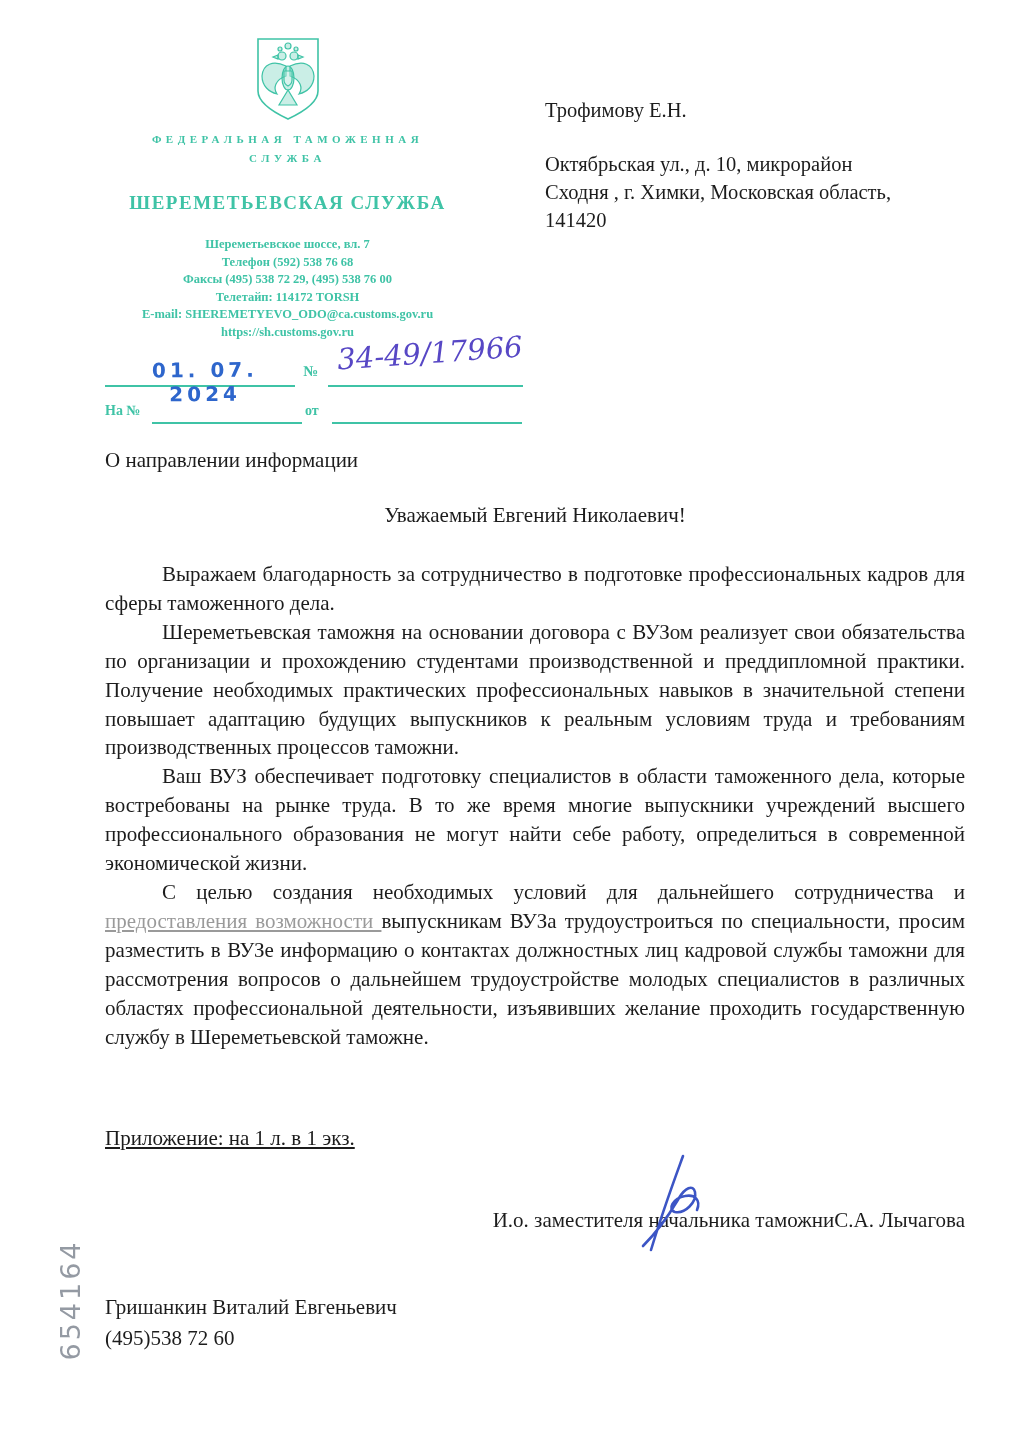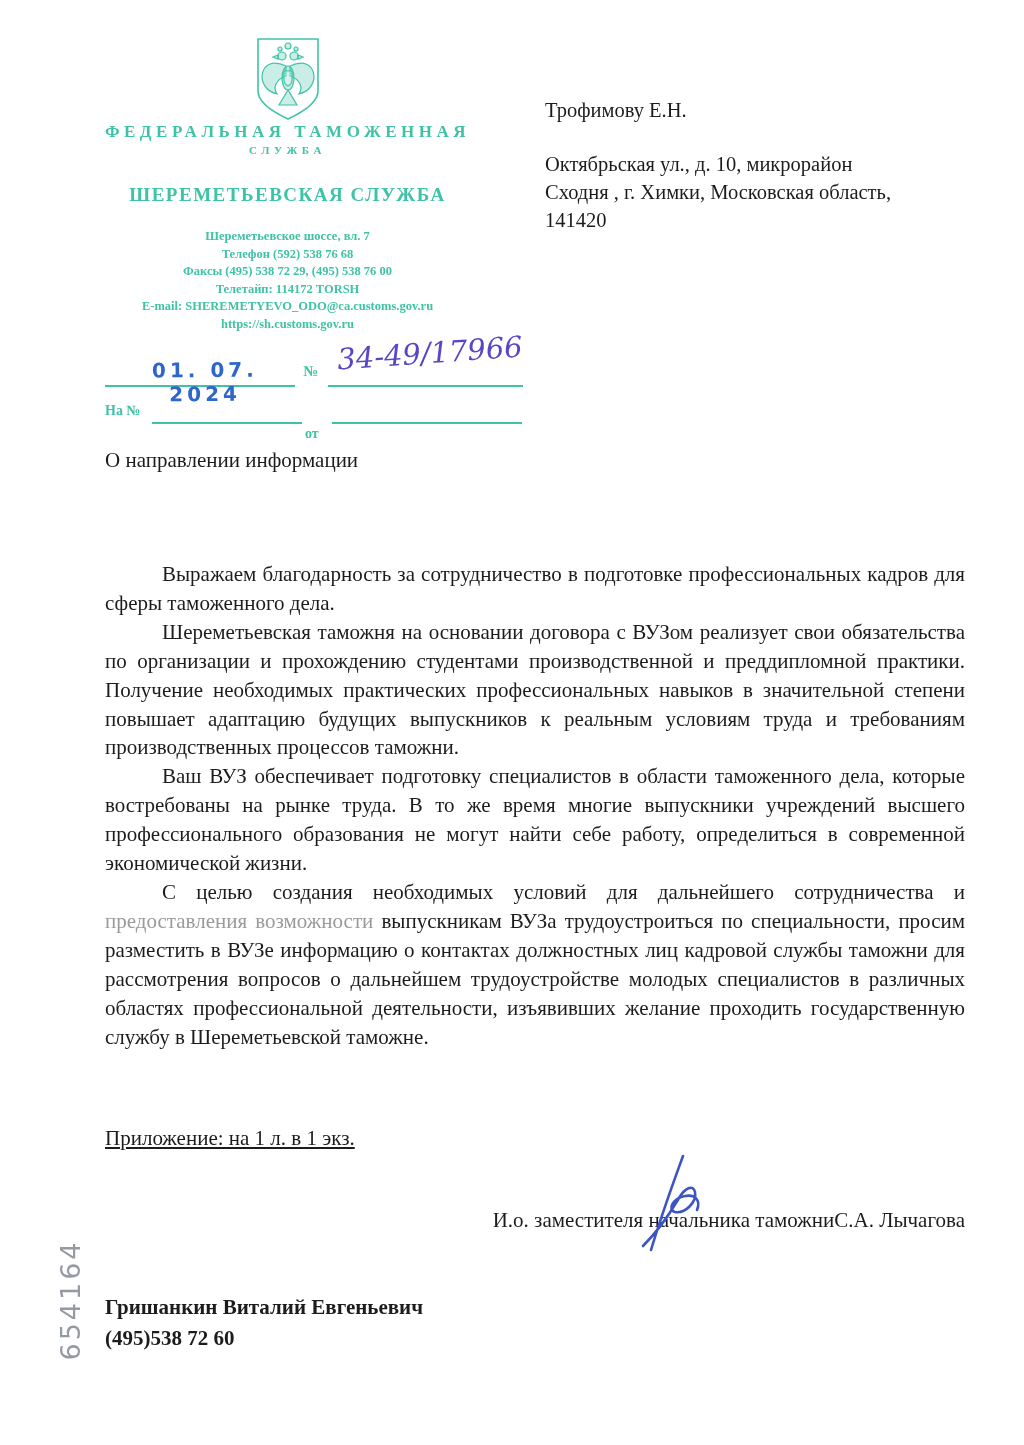--- a/index.html
+++ b/index.html
@@ -22,22 +22,22 @@
     color:var(--ink-black);
     overflow:hidden;
   }
   
   .letterhead{
     position:absolute;left:40px;top:36px;width:495px;
     text-align:center;color:var(--teal);
   }
   .emblem{width:70px;height:86px;margin:0 auto;display:block;}
   .agency-name{
-    font-weight:bold;font-size:17px;letter-spacing:4.5px;
-    margin-top:0;line-height:19px;white-space:nowrap;
+    font-weight:bold;font-size:11px;letter-spacing:4.5px;
+    margin-top:8px;line-height:19px;white-space:nowrap;
   }
   .agency-name2{font-weight:bold;font-size:11px;letter-spacing:4.5px;line-height:19px;}
   .office-name{
     font-weight:bold;font-size:19px;letter-spacing:1.5px;
     margin-top:24px;white-space:nowrap;
   }
   .address-block{
     font-weight:bold;font-size:12.5px;line-height:17.5px;margin-top:22px;
   }
   
@@ -53,45 +53,45 @@
     transform:rotate(-0.5deg);
   }
   .num-label{position:absolute;left:303px;top:363px;color:var(--teal);font-weight:bold;font-size:15px;}
   .num-handwritten{
     position:absolute;left:330px;top:336px;width:200px;text-align:center;
     font-family:"DejaVu Serif", serif;font-style:italic;
     font-size:29px;color:var(--pen-blue);transform:rotate(-4deg);
     white-space:nowrap;
   }
   .reply-label{position:absolute;left:105px;top:403px;color:var(--teal);font-weight:bold;font-size:14px;}
-  .reply-from{position:absolute;left:305px;top:403px;color:var(--teal);font-weight:bold;font-size:14px;margin-top:23px;}
+  .reply-from{position:absolute;left:305px;top:403px;color:var(--teal);font-weight:bold;font-size:14px;}
   
   .recipient{
     position:absolute;left:545px;top:96px;width:455px;
     font-size:20.5px;line-height:28px;
   }
   .recipient p{margin:0 0 26px 0;}
   
   .subject{position:absolute;left:105px;top:448px;font-size:21px;}
   .salutation{position:absolute;left:105px;top:503px;width:860px;text-align:center;font-size:21px;}
   
   .body-text{
     position:absolute;left:105px;top:560px;width:860px;
     font-size:21px;line-height:28.9px;text-align:justify;
   }
   .body-text p{margin:0;text-indent:57px;}
-  .faded{color:var(--faded-gray);}
+  .faded{color:var(--faded-gray);text-decoration:underline;}
   
   .attachment{position:absolute;left:105px;top:1126px;font-size:21px;text-decoration:underline;}
   .sign-row{
     position:absolute;left:105px;top:1208px;width:860px;
     display:flex;justify-content:flex-end;font-size:21px;
   }
   .signature-svg{position:absolute;left:622px;top:1148px;width:112px;height:115px;}
-  .executor{position:absolute;left:105px;top:1292px;font-size:21px;line-height:31px;font-weight:bold;}
+  .executor{position:absolute;left:105px;top:1292px;font-size:21px;line-height:31px;}
   .margin-number{
     position:absolute;left:70px;top:1300px;
     transform:translate(-50%,-50%) rotate(-90deg);
     font-family:"DejaVu Sans", sans-serif;
     font-size:27px;letter-spacing:3px;color:var(--margin-gray);
     white-space:nowrap;
   }
 </style>
 </head>
 <body>
@@ -142,20 +142,21 @@
   <div class="recipient">
     <p>Трофимову Е.Н.</p>
     <p>
       <span>Октябрьская ул., д. 10, микрорайон</span><br>
       <span>Сходня , г. Химки,  Московская область,</span><br>
       <span>141420</span>
     </p>
   </div>
 
   <div class="subject">О направлении информации</div>
+  <div class="salutation">Уважаемый Евгений Николаевич!</div>
 
   <div class="body-text">
     <p>Выражаем благодарность за сотрудничество в подготовке профессиональных кадров для сферы таможенного дела.</p>
     <p>Шереметьевская таможня на основании договора с ВУЗом реализует свои обязательства по организации и прохождению студентами производственной и преддипломной практики. Получение необходимых практических профессиональных навыков в значительной степени повышает адаптацию будущих выпускников к реальным условиям труда и требованиям производственных процессов таможни.</p>
     <p>Ваш ВУЗ обеспечивает подготовку специалистов в области таможенного дела, которые востребованы на рынке труда. В то же время многие выпускники учреждений высшего профессионального образования не могут найти себе работу, определиться в современной экономической жизни.</p>
     <p><span>С целью создания необходимых условий для дальнейшего сотрудничества и </span><span class="faded">предоставления возможности </span><span>выпускникам ВУЗа трудоустроиться по специальности, просим разместить в ВУЗе информацию о контактах должностных лиц кадровой службы таможни для рассмотрения вопросов о дальнейшем трудоустройстве молодых специалистов в различных областях профессиональной деятельности, изъявивших желание проходить государственную службу в Шереметьевской таможне.</span></p>
   </div>
 
   <div class="attachment">Приложение: на 1 л. в 1 экз.</div>
 

